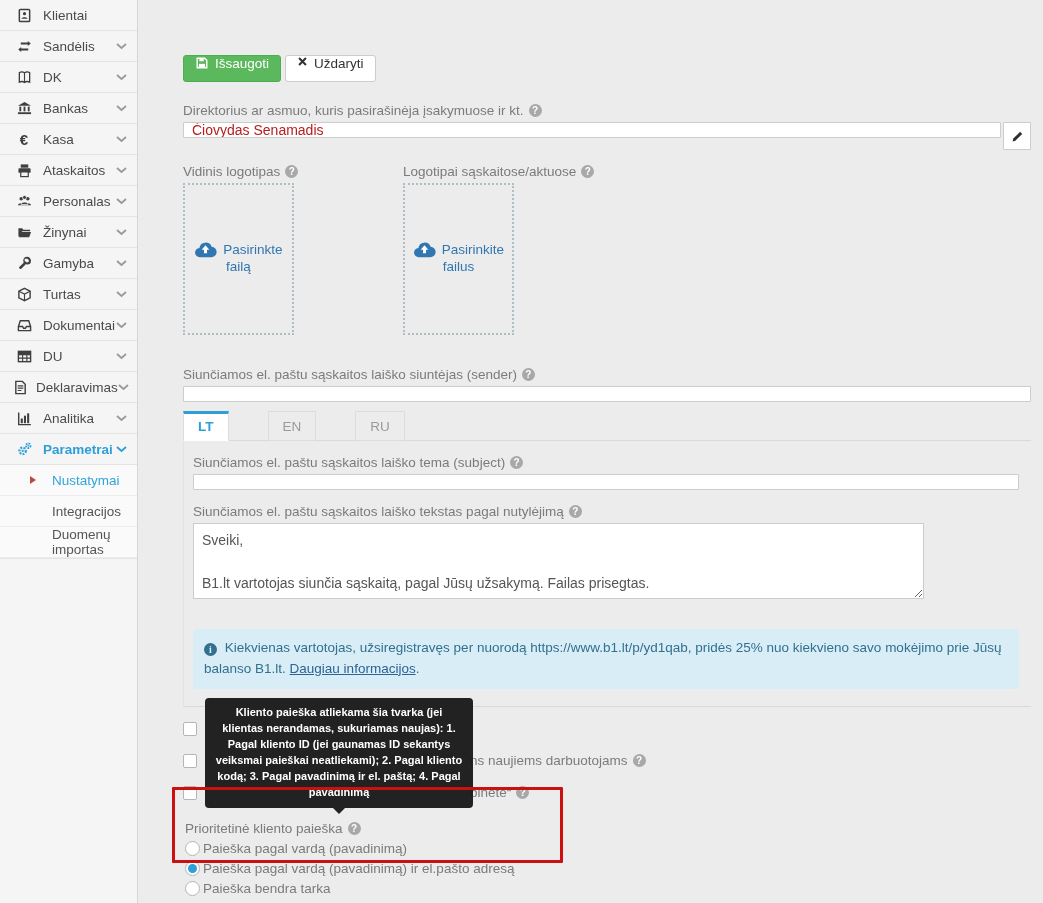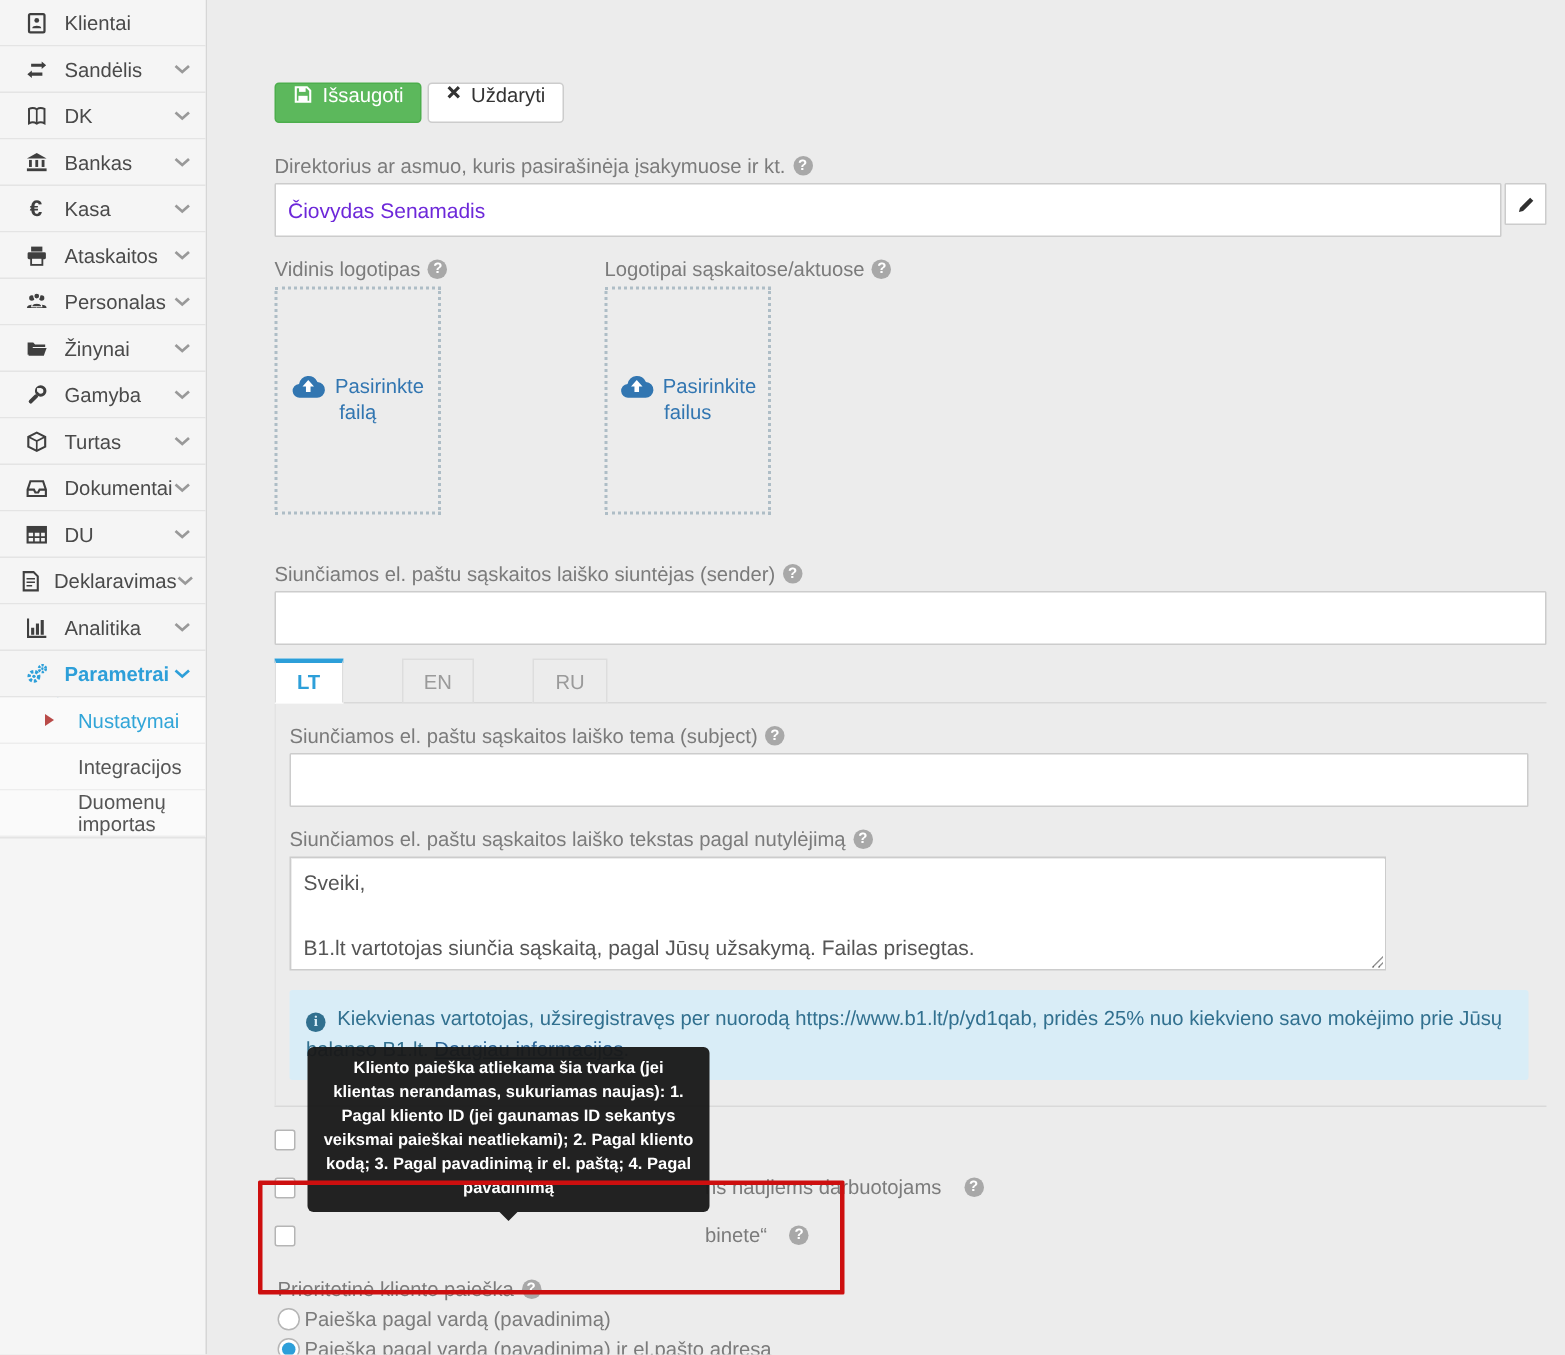--- a/index.html
+++ b/index.html
@@ -49,22 +49,22 @@
     padding:0 11px; border-radius:3px; font-size:13.5px; cursor:pointer;
   }
   .btn-save { background:#5cb85c; border:1px solid #4cae4c; color:#fff; }
   .btn-close { background:#fff; border:1px solid #ccc; color:#333; }
   .field-label { display:flex; align-items:center; gap:5px; color:#7b7b7b; margin-bottom:4px; }
   .qmark {
     width:13px; height:13px; border-radius:50%; background:#a8a8a8; color:#fff;
     font-size:10px; font-weight:bold; display:inline-flex; align-items:center; justify-content:center; flex:0 0 13px;
   }
   .text-input {
-    height:36px; border:1px solid #ccc; background:#fff; width:100%;
-    padding:0 8px; font-size:14px; color:#6d28d9; font-family:"Liberation Sans",sans-serif; border-radius:1px;
+    height:16px; border:1px solid #ccc; background:#fff; width:100%;
+    padding:0 8px; font-size:14px; color:#b91c1c; font-family:"Liberation Sans",sans-serif; border-radius:1px;
   }
   .director-row { display:flex; margin-bottom:14px; }
   .director-row .text-input { flex:1; }
   .edit-btn {
     width:28px; height:28px; margin-left:2px; background:#fff; border:1px solid #ccc;
     display:flex; align-items:center; justify-content:center; color:#2f2f2f; cursor:pointer; border-radius:1px;
   }
   
   .logos-row { display:flex; margin-bottom:32px; }
   .logo-col1 { width:220px; }
@@ -84,36 +84,36 @@
   .tab.active {
     background:#fff; color:#2d9fd9; font-weight:bold;
     border-top:3px solid #2d9fd9; border-bottom:1px solid #fff; padding-top:5px;
   }
   .tab-panel { border-left:1px solid #e3e3e3; border-bottom:1px solid #d9d9d9; padding:14px 12px 17px 9px; }
   .body-textarea {
     width:731px; height:76px; border:1px solid #ccc; background:#fff; color:#555;
     font-family:"Liberation Sans",sans-serif; font-size:14px; padding:6px 8px; resize:both; line-height:1.55;
   }
   .info-box {
-    margin-top:10px; background:#d9edf7; border:1px solid #d9edf7; border-radius:2px;
+    margin-top:27px; background:#d9edf7; border:1px solid #d9edf7; border-radius:2px;
     padding:8px 10px; color:#31708f; line-height:1.55;
   }
   .info-box a { color:#2a6496; text-decoration:underline; cursor:pointer; }
   .info-icon {
     display:inline-flex; width:13px; height:13px; border-radius:50%; background:#31708f; color:#d9edf7;
     align-items:center; justify-content:center; font-size:10px; font-weight:bold; font-family:"Liberation Serif",serif;
     margin-right:4px; position:relative; top:1px;
   }
   
   .check-row { display:flex; align-items:center; margin-top:12px; height:20px; color:#7b7b7b; }
   .checkbox {
     width:14px; height:14px; border:1px solid #b5b5b5; background:#fff; border-radius:2px;
     display:inline-flex; align-items:center; justify-content:center; cursor:pointer; flex:0 0 14px;
   }
-  .frag { margin-left:273px; display:flex; align-items:center; gap:15px; }
+  .frag { margin-left:273px; display:flex; align-items:center; gap:5px; }
   
   .tooltip {
     position:absolute; left:35px; top:698px; width:268px; z-index:50;
     background:rgba(25,25,25,0.96); color:#fff; font-size:11px; font-weight:bold;
     text-align:center; line-height:1.45; padding:7px 9px; border-radius:4px;
   }
   .tooltip::after {
     content:''; position:absolute; bottom:-6px; left:128px;
     border-left:6px solid transparent; border-right:6px solid transparent; border-top:6px solid rgba(25,25,25,0.96);
   }

